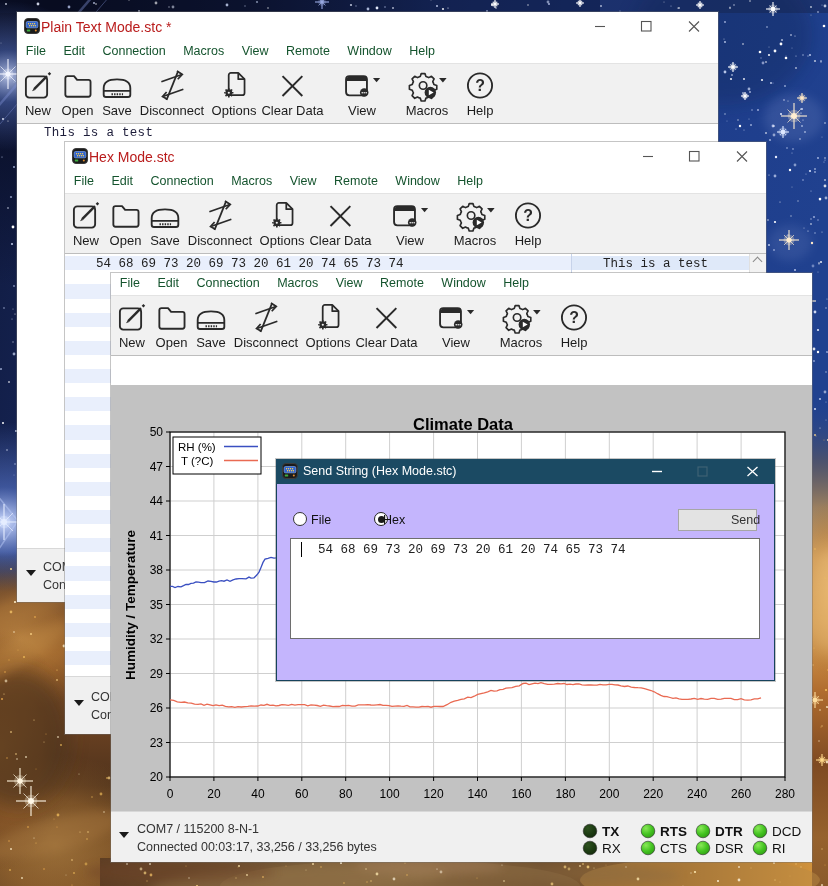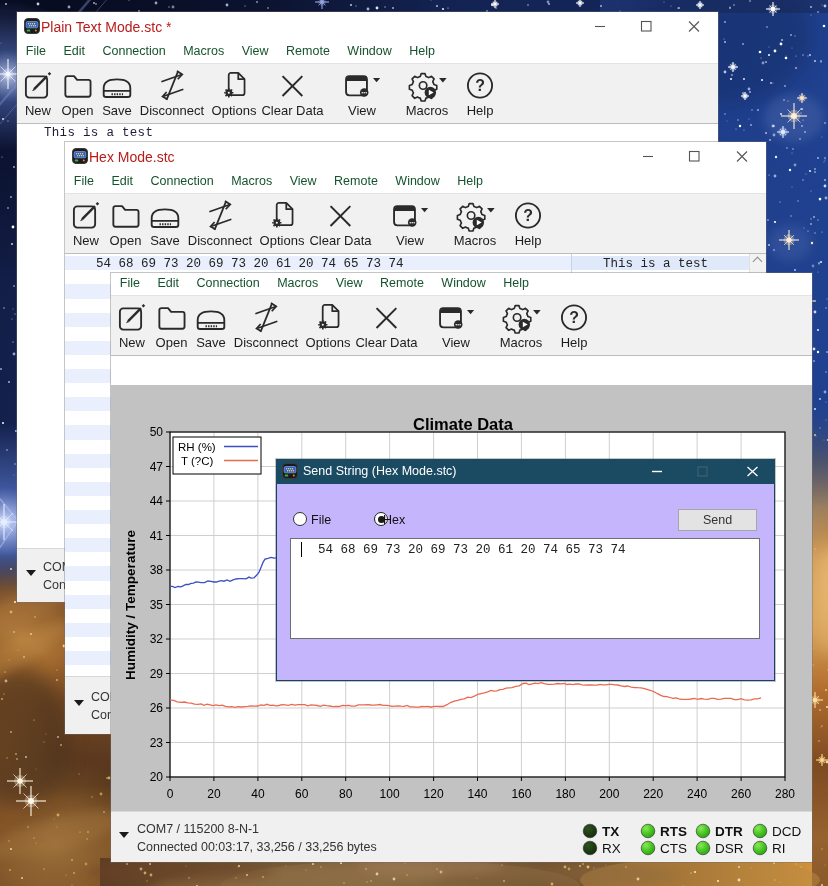--- a/index.html
+++ b/index.html
@@ -1118,17 +1118,17 @@
   <svg style="position:absolute;left:462px;top:0" width="30" height="25" viewBox="0 0 30 25">
         <path d="M9.5 8 l10 9 M19.5 8 l-10 9" stroke="#fff" stroke-width="1.3"></path>
       </svg>
 </div>
 <div style="position:absolute;left:16px;top:52px;width:14px;height:14px;border:1px solid #333;border-radius:50%;background:#fff;box-sizing:border-box;"></div>
 <div style="position:absolute;left:34px;top:53px;font-size:12.5px;color:#111;">File</div>
 <div style="position:absolute;left:97px;top:52px;width:14px;height:14px;border:1.2px solid #222;border-radius:50%;background:#fff;box-sizing:border-box;"></div>
 <div style="position:absolute;left:100.5px;top:55.5px;width:7px;height:7px;border-radius:50%;background:#1a1a1a;"></div>
 <div style="position:absolute;left:106px;top:53px;font-size:12.5px;color:#111;">Hex</div>
 <div style="position:absolute;left:401px;top:49px;width:79px;height:22px;background:#e3e3e3;border:1px solid #a6a6a6;box-sizing:border-box;"></div>
-<div style="position:absolute;left:401px;top:53px;width:79px;text-align:center;font-size:12.5px;color:#333;">Send</div>
+<div style="position:absolute;left:401px;top:53px;width:79px;text-align:center;font-size:12.5px;color:#333;padding-left:28px;">Send</div>
 <div style="position:absolute;left:12.5px;top:78px;width:470px;height:101px;background:#fff;border:1px solid #6e6e6e;box-sizing:border-box;"></div>
 <div class="mono" style="position:absolute;left:17px;top:83px;font-size:12.5px;color:#222;">54 68 69 73 20 69 73 20 61 20 74 65 73 74</div>
 <div style="position:absolute;left:24px;top:82px;width:1px;height:15px;background:#000;"></div>
 </div>
 
 </body></html>

